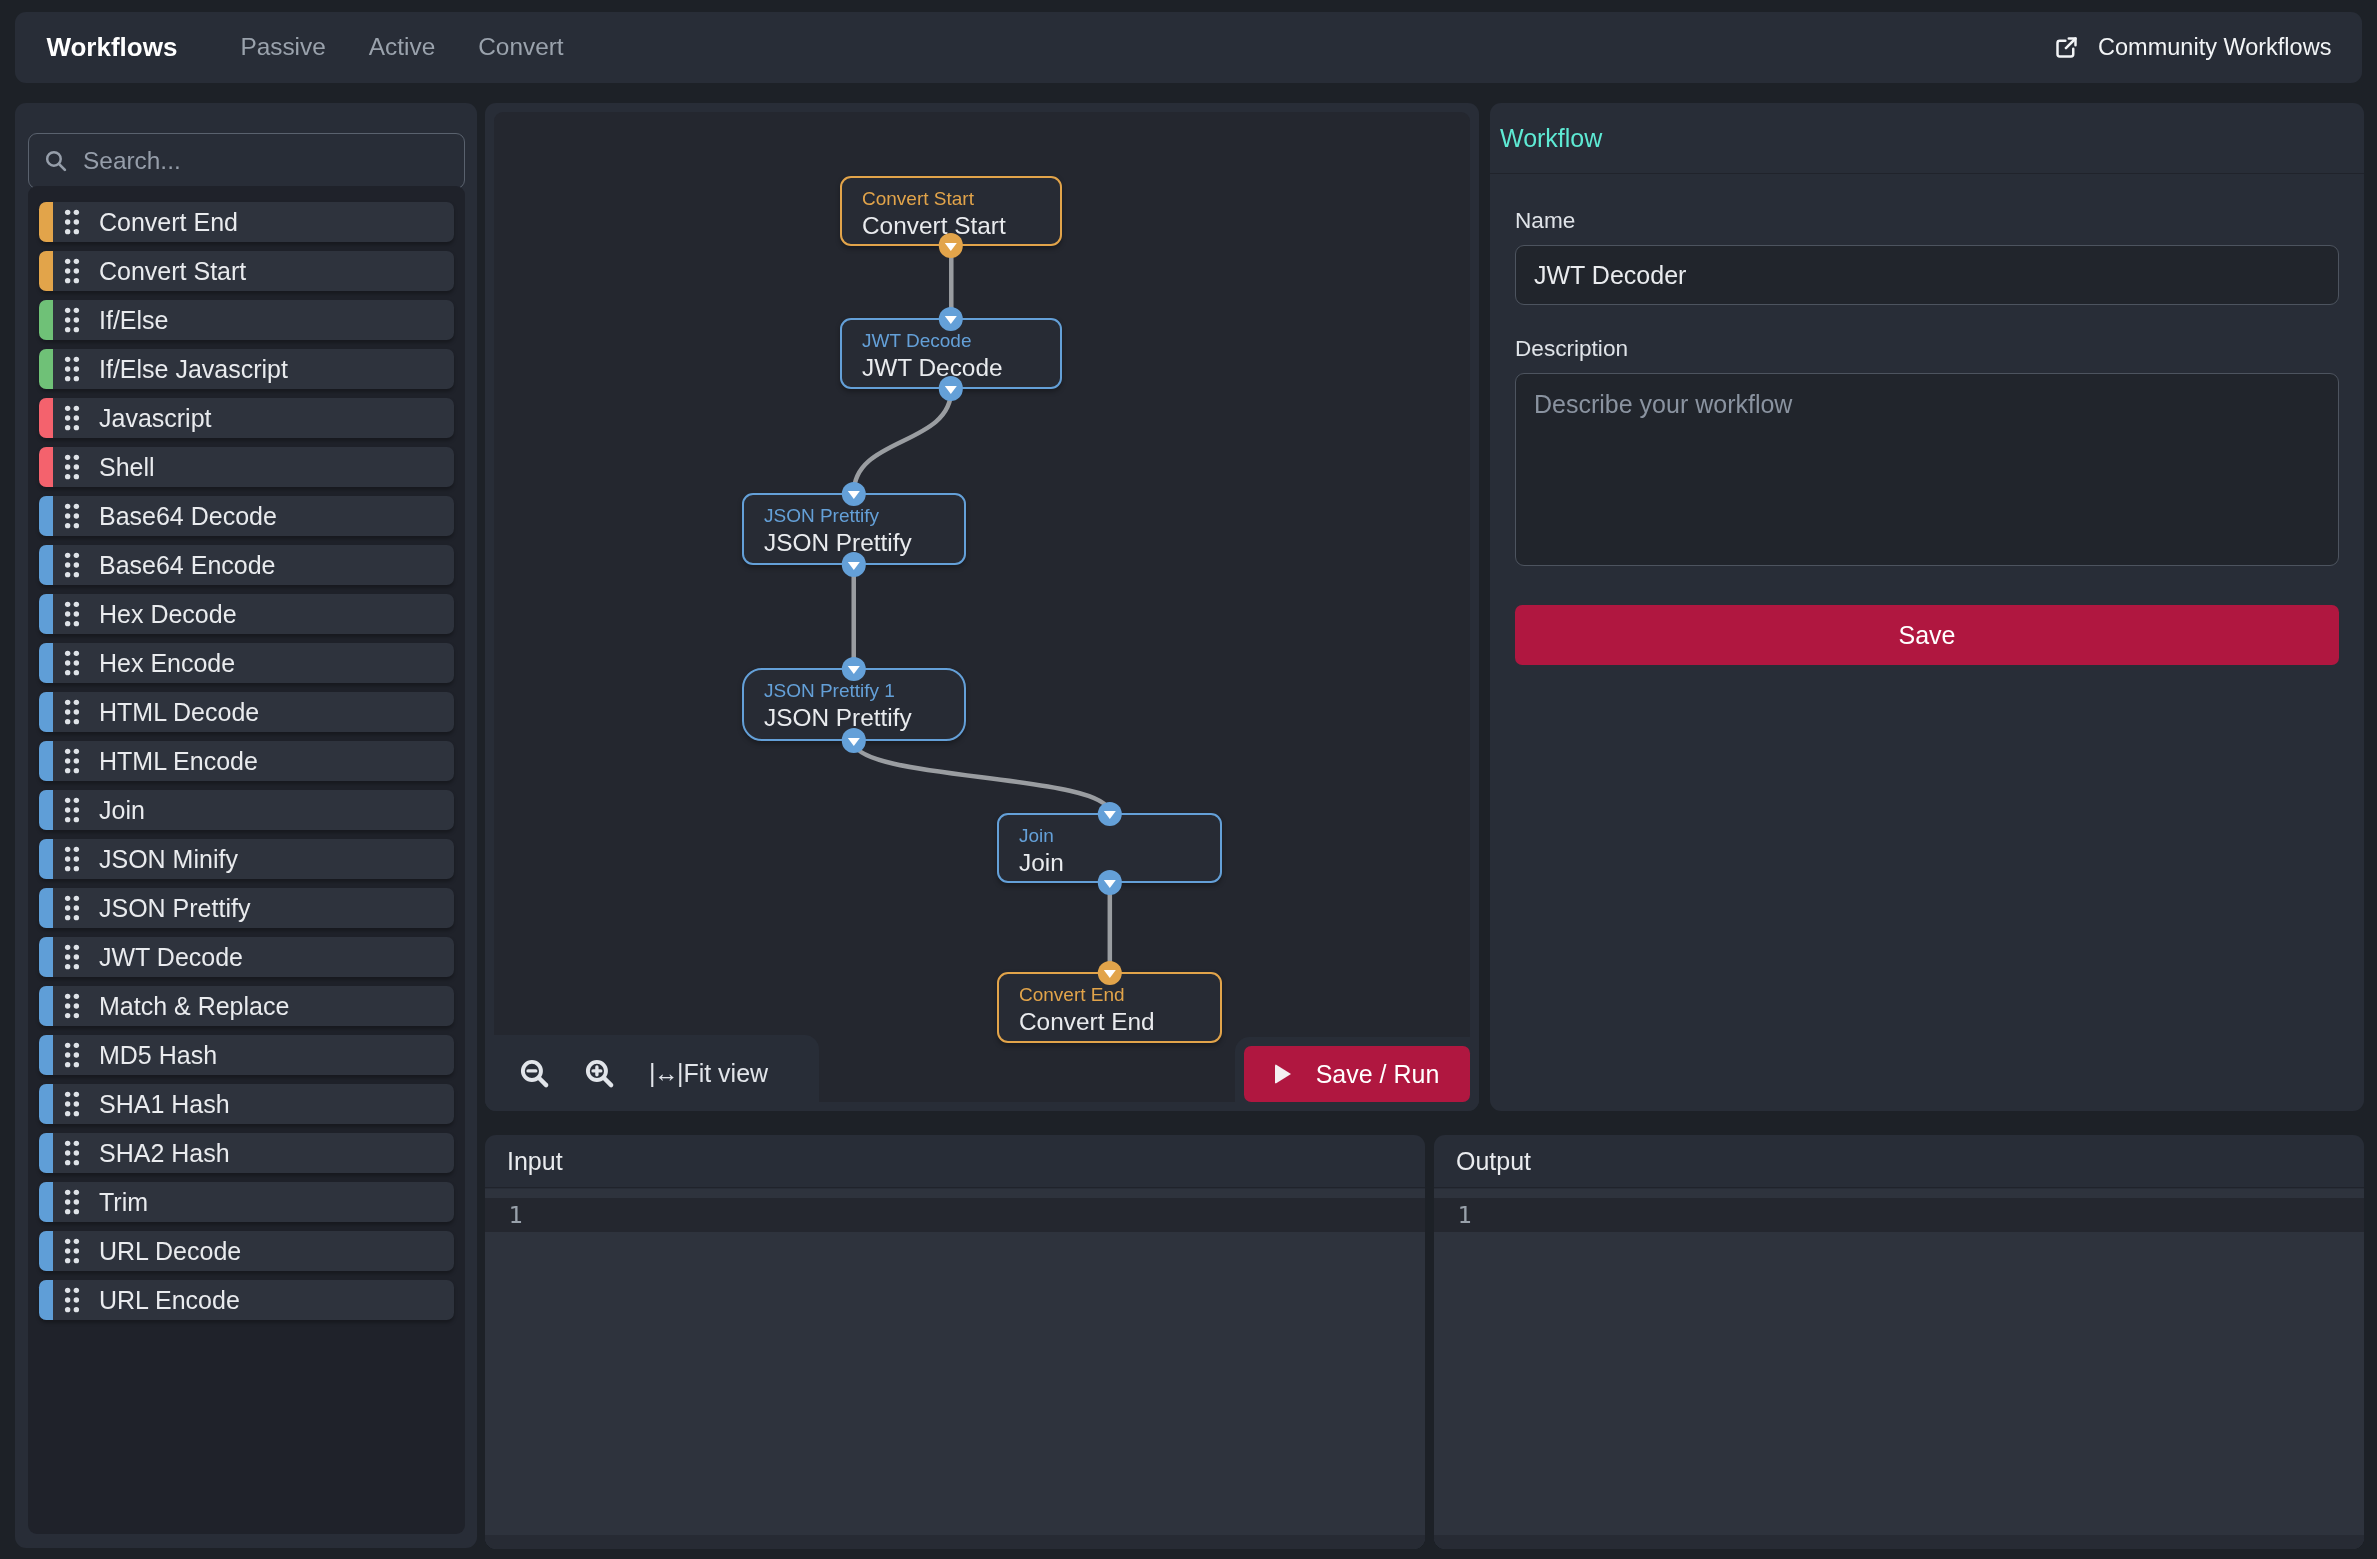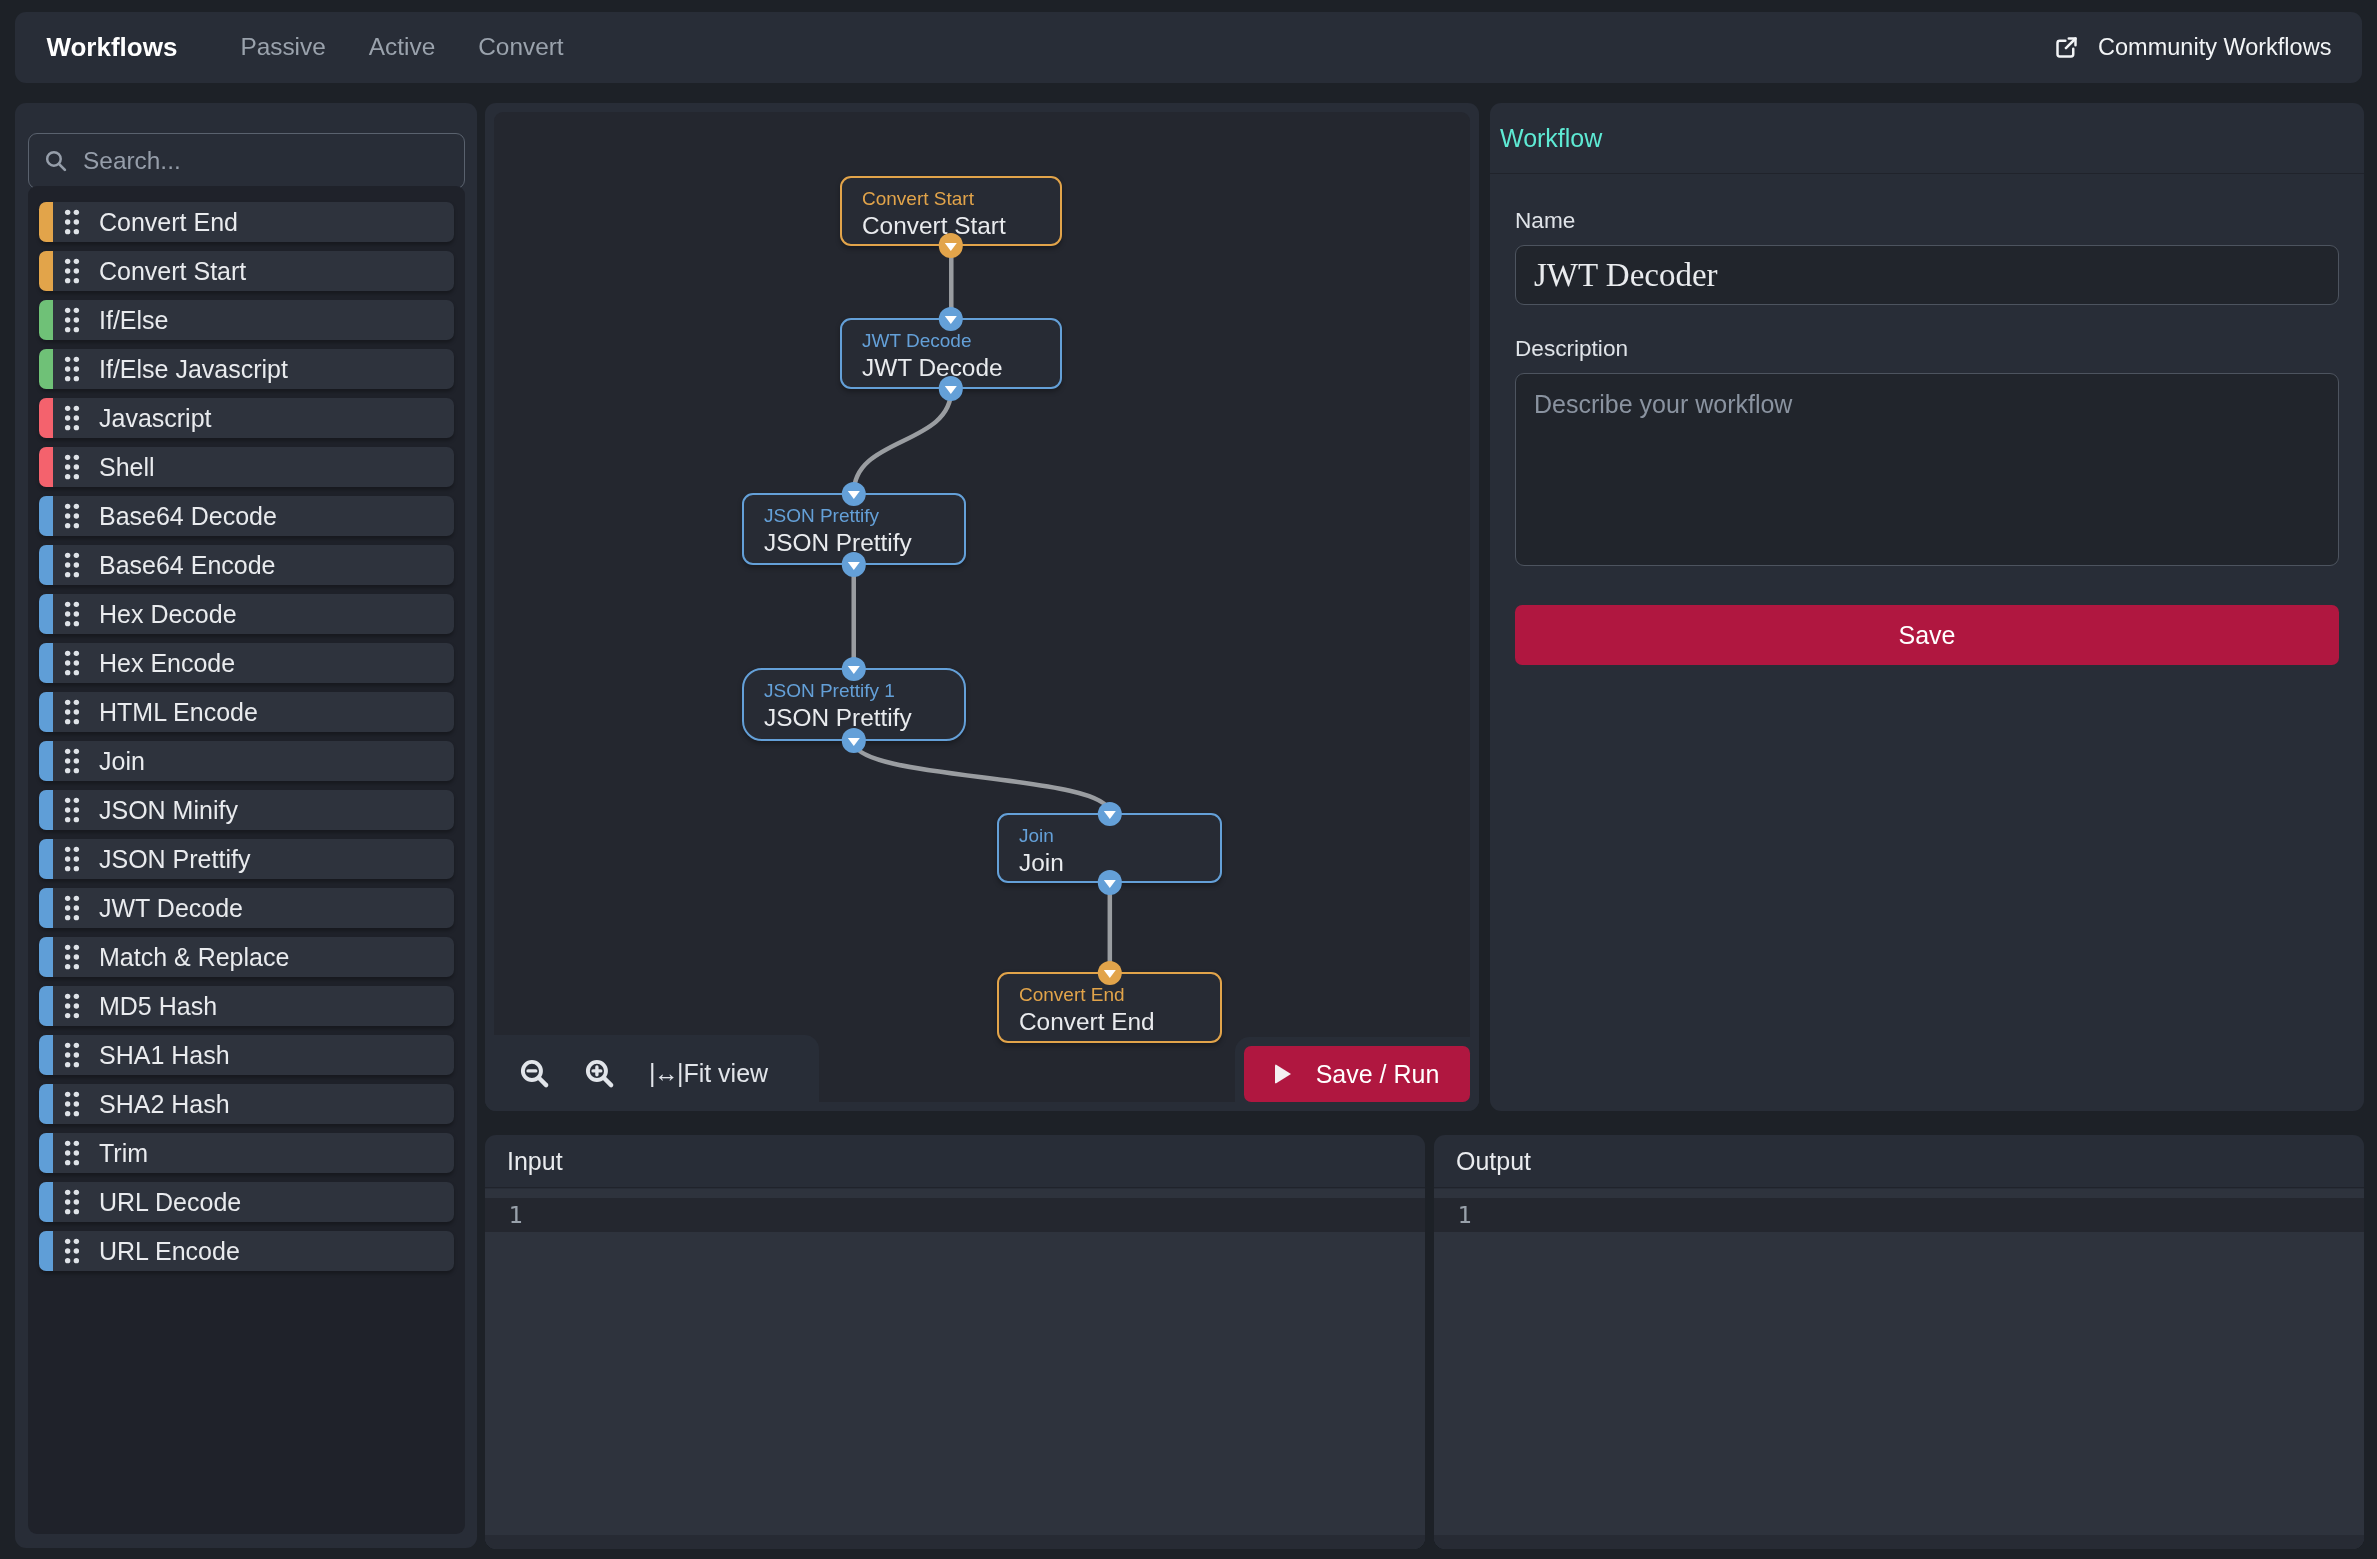--- a/index.html
+++ b/index.html
@@ -71,21 +71,21 @@
   .play{width:0;height:0;border-left:16.3px solid #f4f0f2;border-top:10px solid transparent;
         border-bottom:10px solid transparent;border-radius:1.8px;}
 
   
   .workflow-panel{left:1490px;top:103px;width:874px;height:1008px;}
   .panel-header{height:70px;display:flex;align-items:center;padding:0 10px;
                 border-bottom:1.8px solid #20232b;font-size:25px;color:#5eead4;}
   .wf-content{padding:34px 25px;}
   .field-label{font-size:22.6px;color:#dfe3e8;margin-bottom:11px;}
   .text-input{width:100%;height:60px;background:#21252c;border:1.8px solid #4d545f;border-radius:9px;
-              color:#e9ebee;font-size:33px;padding:0 18px;box-sizing:border-box;font-family:Liberation Serif, serif;outline:none;}
+              color:#e9ebee;font-size:25px;padding:0 18px;box-sizing:border-box;font-family:Liberation Sans, sans-serif;outline:none;}
   .desc-area{width:100%;height:193px;background:#21252c;border:1.8px solid #4d545f;border-radius:9px;
              color:#e9ebee;font-size:25px;padding:16.3px 18px;box-sizing:border-box;resize:none;
              font-family:inherit;outline:none;}
   .desc-area::placeholder{color:#8a93a0;}
   .spacer28{height:31px;}
   .save-btn{margin-top:36px;width:100%;height:60px;background:#b01740;color:#fff;font-size:25px;
             border:none;border-radius:7.2px;cursor:pointer;font-family:inherit;}
 
   
   .io-panel{overflow:hidden;}
@@ -250,20 +250,32 @@
           <span class="color-tab" style="background: rgb(95, 158, 215);"></span>
           <svg class="drag-dots" width="20" height="29" viewBox="0 0 20 30">
             <circle cx="5.5" cy="5" r="2.8" fill="#dfe3e8"></circle>
             <circle cx="14.5" cy="5" r="2.8" fill="#dfe3e8"></circle>
             <circle cx="5.5" cy="15" r="2.8" fill="#dfe3e8"></circle>
             <circle cx="14.5" cy="15" r="2.8" fill="#dfe3e8"></circle>
             <circle cx="5.5" cy="25" r="2.8" fill="#dfe3e8"></circle>
             <circle cx="14.5" cy="25" r="2.8" fill="#dfe3e8"></circle>
           </svg>
           <span class="palette-label">Hex Encode</span>
+        </div>
+        <div class="palette-item">
+          <span class="color-tab" style="background: rgb(95, 158, 215);"></span>
+          <svg class="drag-dots" width="20" height="29" viewBox="0 0 20 30">
+            <circle cx="5.5" cy="5" r="2.8" fill="#dfe3e8"></circle>
+            <circle cx="14.5" cy="5" r="2.8" fill="#dfe3e8"></circle>
+            <circle cx="5.5" cy="15" r="2.8" fill="#dfe3e8"></circle>
+            <circle cx="14.5" cy="15" r="2.8" fill="#dfe3e8"></circle>
+            <circle cx="5.5" cy="25" r="2.8" fill="#dfe3e8"></circle>
+            <circle cx="14.5" cy="25" r="2.8" fill="#dfe3e8"></circle>
+          </svg>
+          <span class="palette-label">HTML Decode</span>
         </div>
         <div class="palette-item">
           <span class="color-tab" style="background: rgb(95, 158, 215);"></span>
           <svg class="drag-dots" width="20" height="29" viewBox="0 0 20 30">
             <circle cx="5.5" cy="5" r="2.8" fill="#dfe3e8"></circle>
             <circle cx="14.5" cy="5" r="2.8" fill="#dfe3e8"></circle>
             <circle cx="5.5" cy="15" r="2.8" fill="#dfe3e8"></circle>
             <circle cx="14.5" cy="15" r="2.8" fill="#dfe3e8"></circle>
             <circle cx="5.5" cy="25" r="2.8" fill="#dfe3e8"></circle>
             <circle cx="14.5" cy="25" r="2.8" fill="#dfe3e8"></circle>

